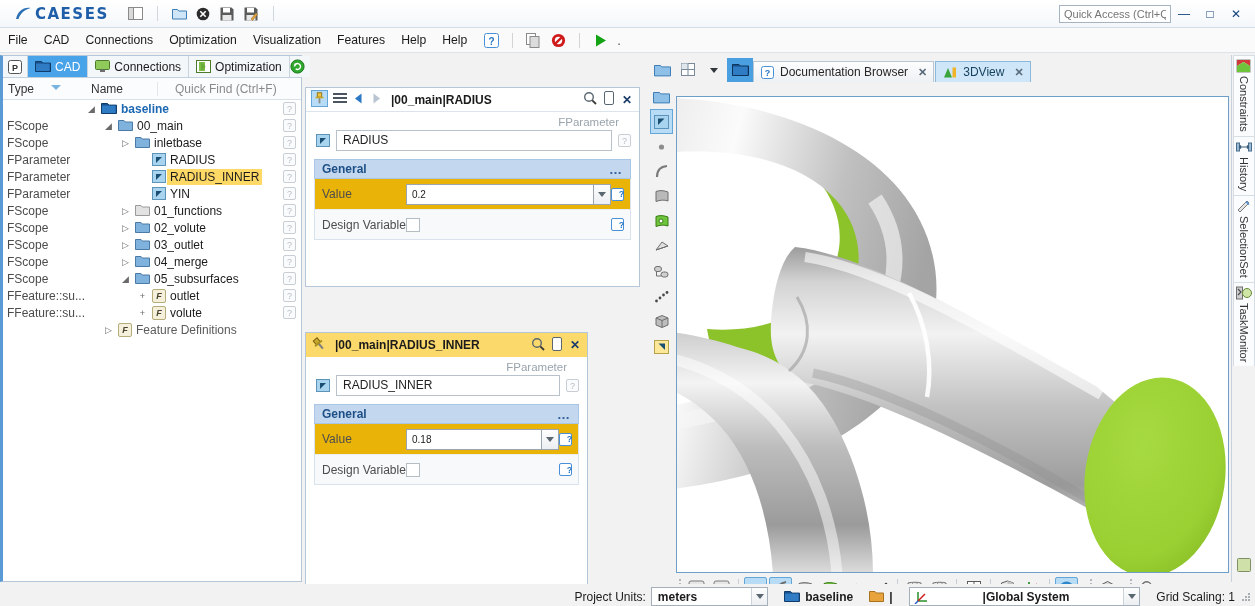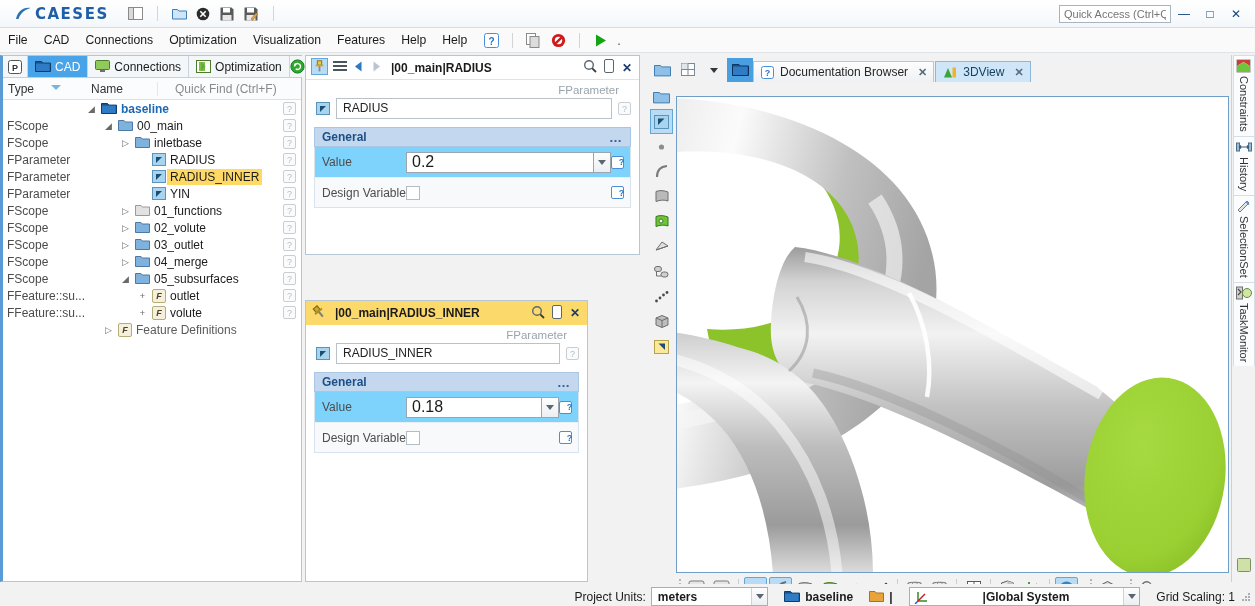--- a/index.html
+++ b/index.html
@@ -99,48 +99,48 @@
     border-left: 6px solid #1a4f73; border-bottom: 6px solid transparent;
   }
   .ic-f {
     width: 14px; height: 14px; border: 1px solid #b5ac7a; background: #f5f0dc;
     font-size: 9px; font-style: italic; font-weight: bold; color: #4a4230;
     display: flex; align-items: center; justify-content: center; border-radius: 2px;
   }
 
   
   .prop {
-    position: absolute; background: #fff; border: 1px solid #b5c6d8;
+    position: absolute; background: #fff; border: 1px solid #b5c6d8; margin-top: 32px;
   }
   .prop-head {
     height: 24px; display: flex; align-items: center; gap: 5px; padding: 0 5px;
     font-size: 12px; font-weight: bold; color: #1b1b1b;
   }
   .prop-head.blue { background: #fff; border-bottom: 1px solid #dbe4ec; }
   .prop-head.amber { background: #fcd96b; }
   .prop-title { margin-left: 3px; flex: 1; white-space: nowrap; }
   .prop-type { text-align: right; color: #9aa4ad; font-size: 11.5px; padding: 4px 20px 2px 0; }
   .prop-namerow { display: flex; align-items: center; gap: 6px; padding: 0 8px 8px 10px; }
   .namefield {
     flex: 1; height: 21px; border: 1px solid #b9c2cb; background: #fff;
     font-size: 12px; padding: 0 6px; line-height: 19px; color: #222;
   }
   .sec-head {
     margin: 0 8px; height: 20px; background: #c3d8ef; border: 1px solid #a9c6e4;
     display: flex; align-items: center; padding: 0 7px;
     font-size: 12px; font-weight: bold; color: #1d4f86;
   }
   .sec-dots { margin-left: auto; color: #33619b; letter-spacing: 1px; font-size: 13px; }
-  .sec-body { margin: 0 8px; border: 1px solid #d9e3ee; border-top: none; background: #7dd3fc; }
+  .sec-body { margin: 0 8px; border: 1px solid #d9e3ee; border-top: none; background: #eab308; }
   .frow { display: flex; align-items: center; height: 30px; padding: 0 6px 0 7px; }
   .frow + .frow { border-top: 1px solid #eaeff4; background: #f8f9fb; }
   .flabel { width: 84px; font-size: 12px; color: #4d4d4d; }
   .fval {
     flex: 1; height: 21px; border: 1px solid #9aa5b0; background: #fff;
-    display: flex; align-items: center; padding: 0 5px; font-size: 16px; color: #1b1b1b;
+    display: flex; align-items: center; padding: 0 5px; font-size: 10px; color: #1b1b1b;
   }
   .fdrop {
     width: 17px; height: 21px; border: 1px solid #9aa5b0; border-left: none;
     background: linear-gradient(#fdfdfd,#eceff2);
     display: flex; align-items: center; justify-content: center;
   }
   .caret-dn { width:0;height:0;border-left:4px solid transparent;border-right:4px solid transparent;border-top:5px solid #5b6770; }
   .chk { width: 14px; height: 14px; border: 1px solid #b4bcc4; background: #fff; }
   .fhelp { margin-left: auto; padding-left: 8px; }
 

